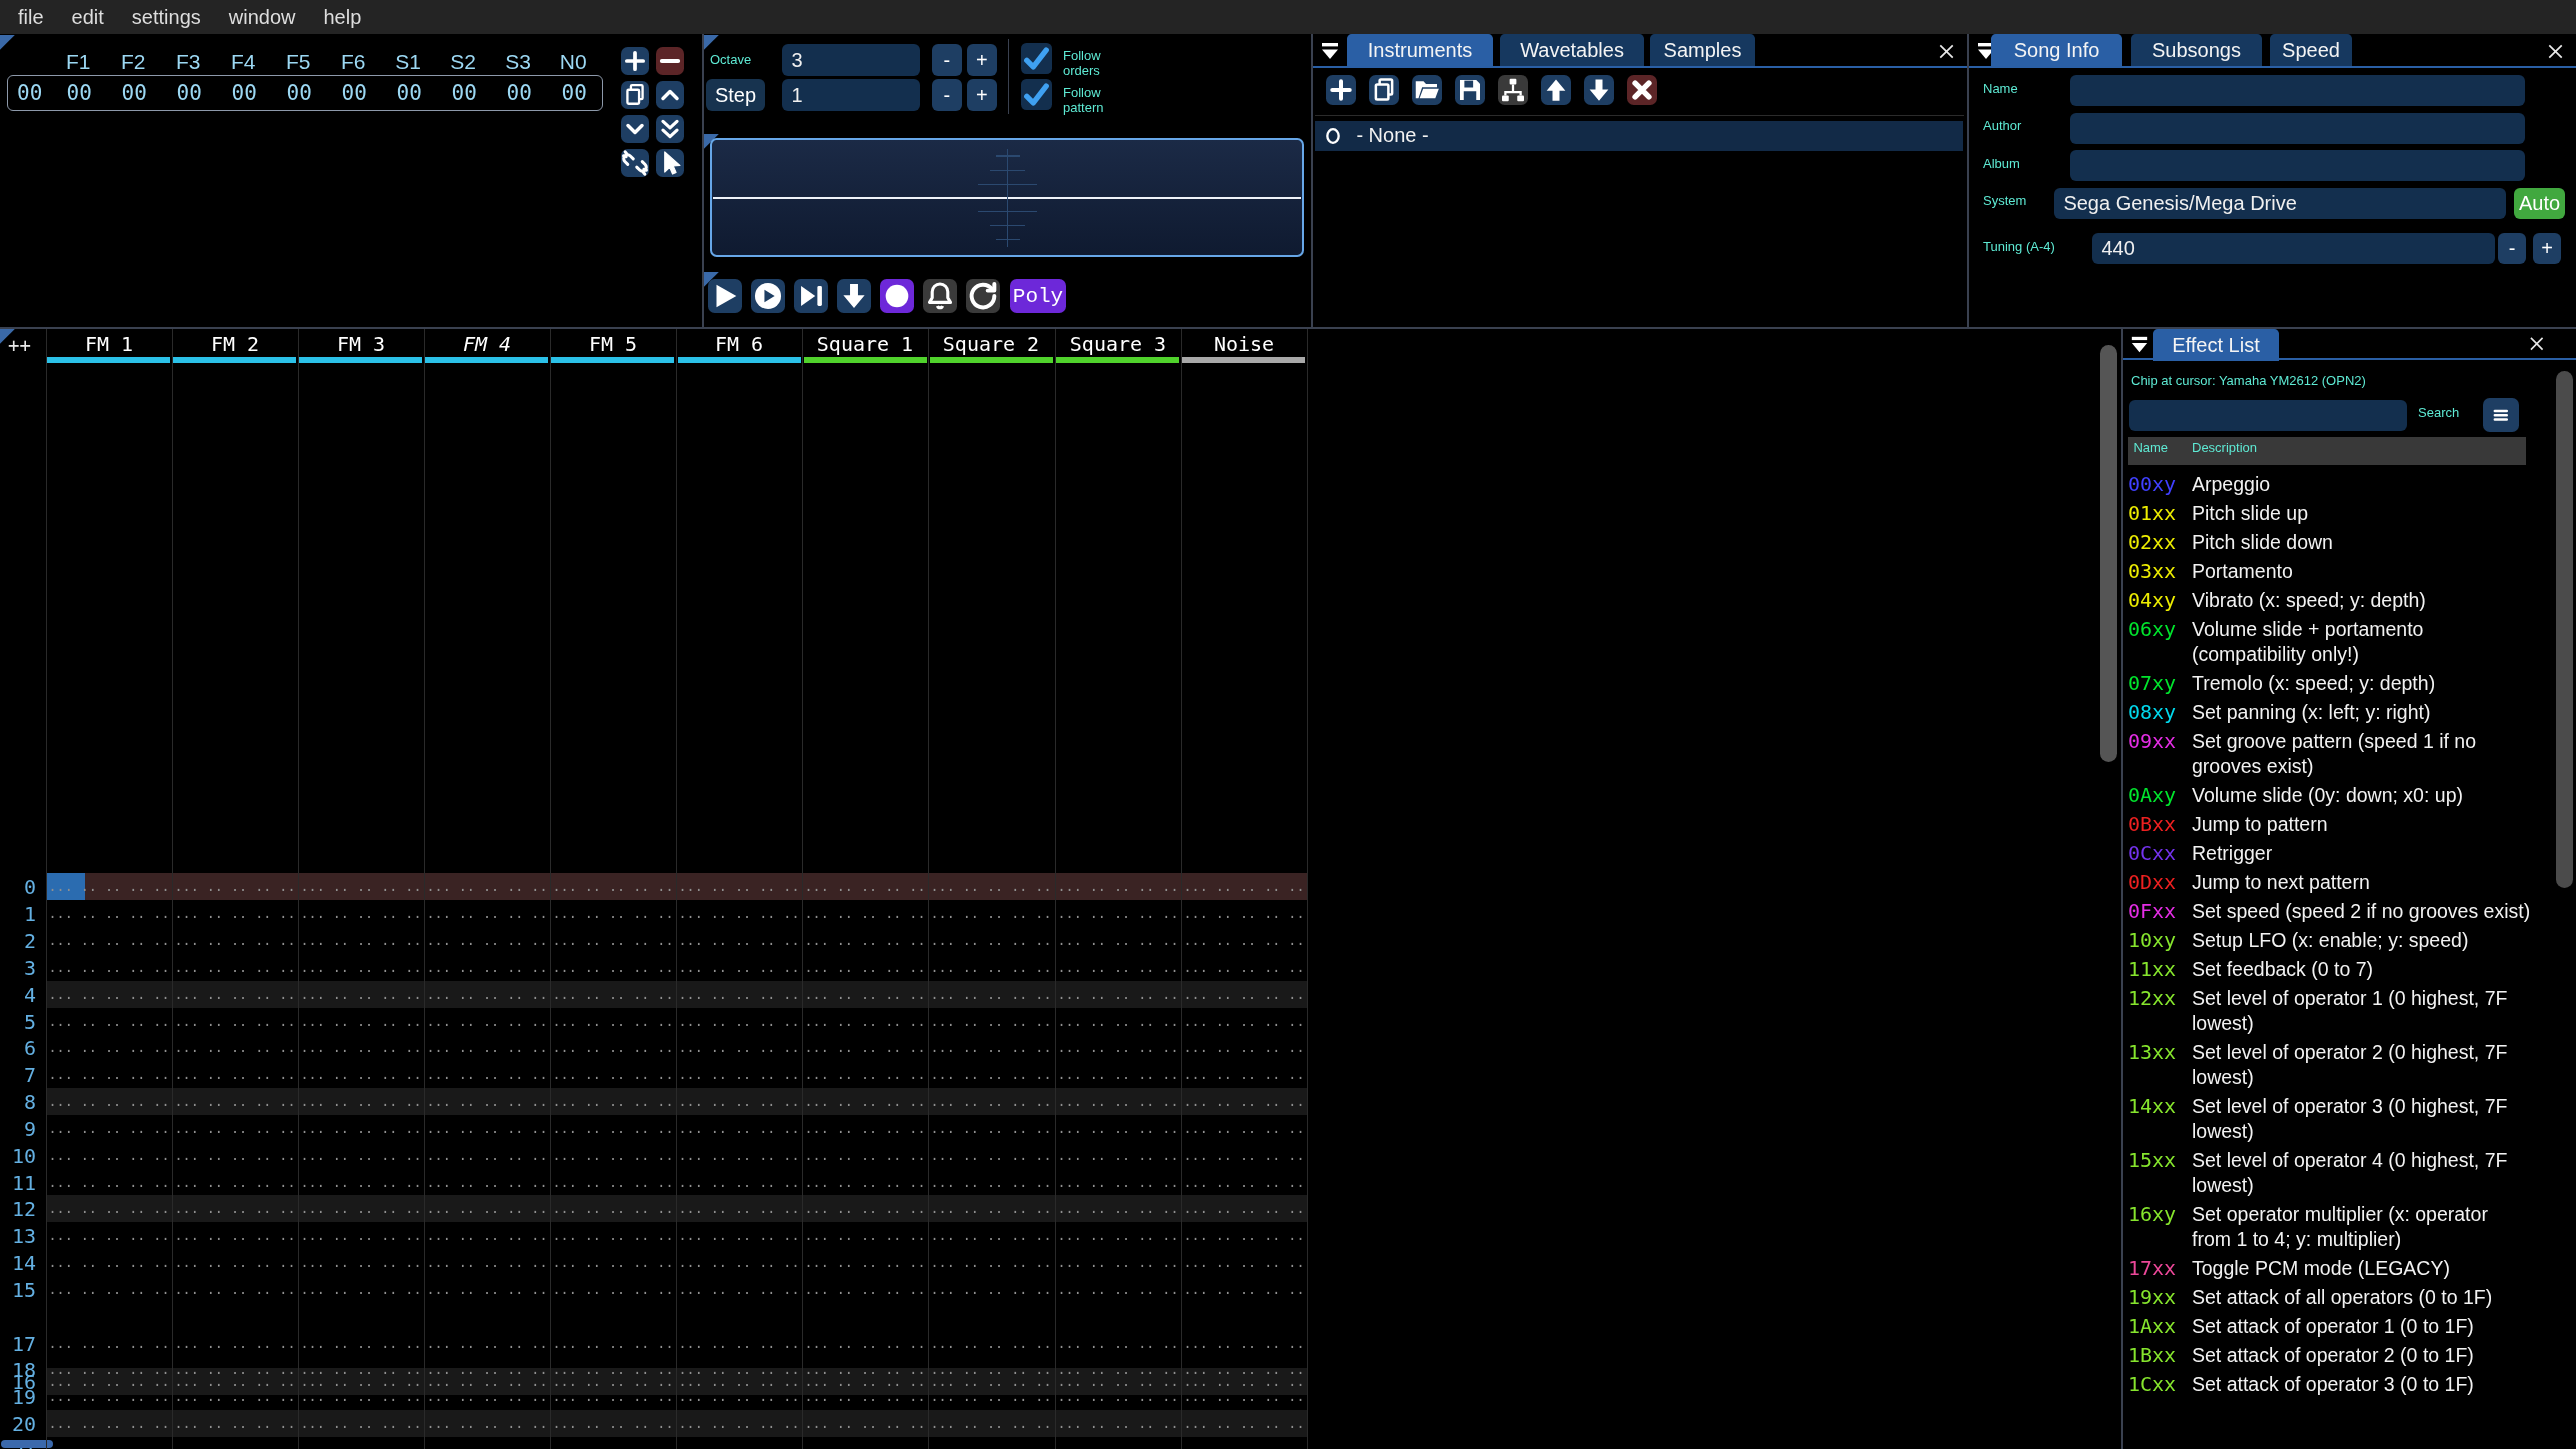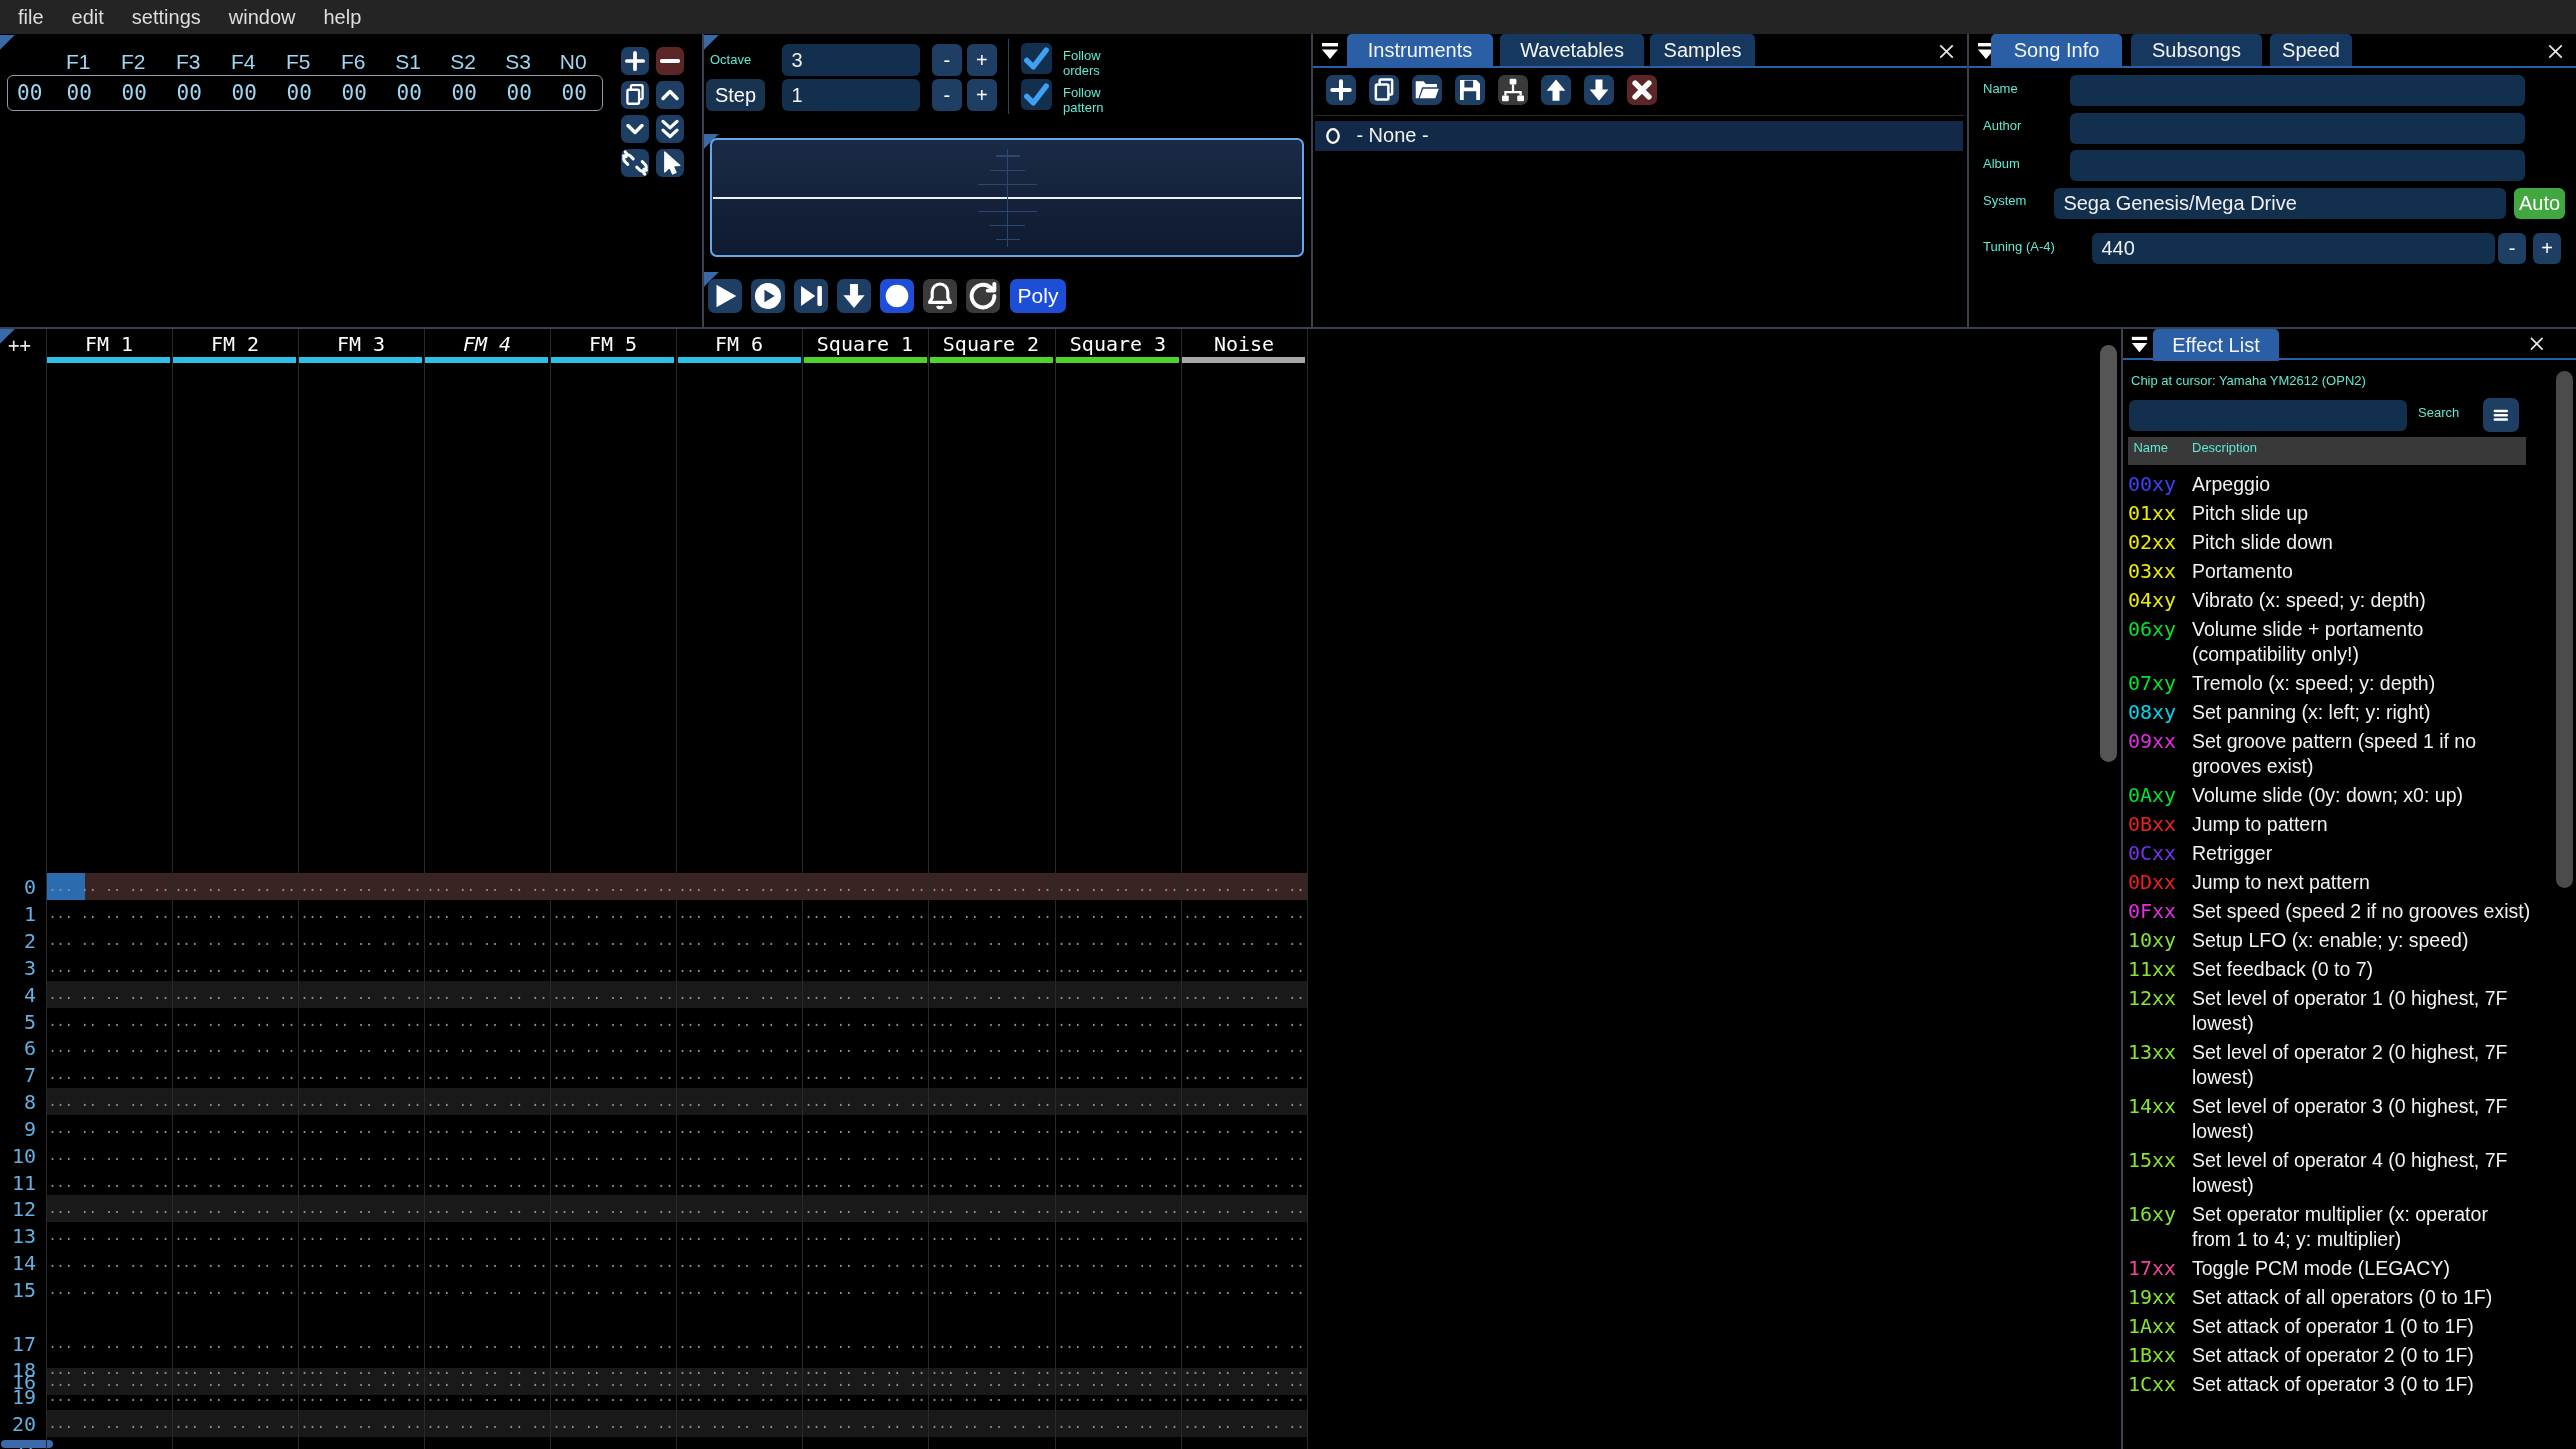--- a/index.html
+++ b/index.html
@@ -11,21 +11,21 @@
   .menubar{left:0;top:0;width:2576px;height:34px;background:#242424;display:flex;align-items:center;padding-left:4px;}
   .menu-item{padding:0 14px;font-size:20px;color:#dedede;height:34px;display:flex;align-items:center;cursor:default;}
   
   .sep{background:#3a4150;}
   .tabline{background:#2a5fa5;height:2px;}
   
   .btn{display:flex;align-items:center;justify-content:center;border-radius:6.7px;}
   .btn svg{width:64%;height:64%;}
   .navy{background:#1e3e63;}
   .red{background:#5c2527;}
-  .green{background:#1d4ed8;}
+  .green{background:#6d28d9;font-family:Liberation Mono, monospace;}
   .gray{background:#3a3a3a;}
   
   .tinput{background:#132f4e;border:none;border-radius:6px;color:#f0f0f0;font-size:20px;
           font-family:"Liberation Sans",sans-serif;padding:0 9.4px;outline:none;}
   .smallbtn{background:#1e3e63;border-radius:6px;color:#fff;font-size:20px;display:flex;align-items:center;justify-content:center;}
   .label30{font-size:13px;color:#5eead4;}
   
   .ogrid{display:grid;grid-template-columns:44px repeat(10,55px);}
   .ocell{display:flex;align-items:center;justify-content:center;font-size:21px;color:#9cd8f3;}
   .orow{border:1.3px solid #8d99aa;border-radius:6px;}

